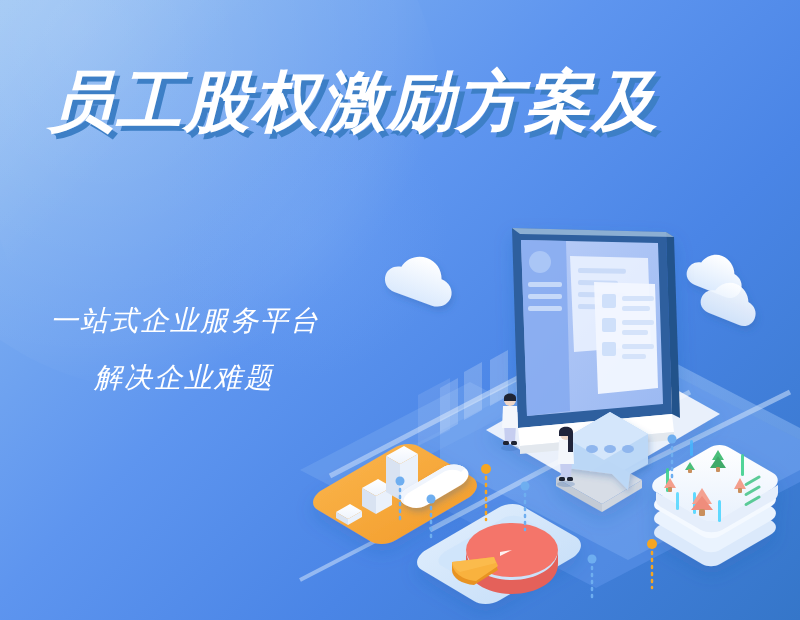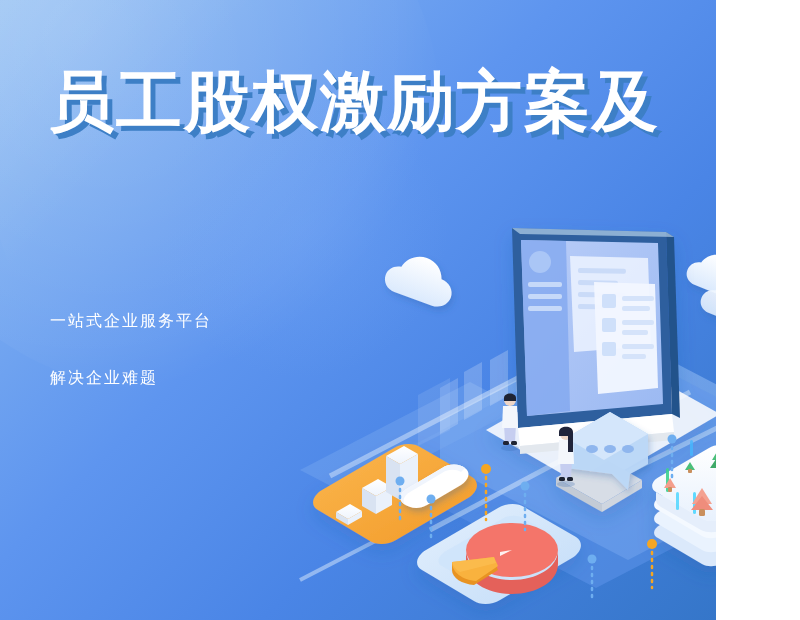--- a/index.html
+++ b/index.html
@@ -2,25 +2,26 @@
 <html><head>
 <meta charset="utf-8">
 <style>
   html, body {
     margin: 0;
     padding: 0;
     background: #ffffff;
   }
   #poster {
     position: relative;
-    width: 716px;
+    width: 800px;
     height: 620px;
     overflow: hidden;
     font-family: "Liberation Sans", "DejaVu Sans", sans-serif;
     background: linear-gradient(135deg, #8fbdf2 0%, #5e95ef 42%, #4a85e6 66%, #3576c9 100%);
+    font-style: italic;
   }
 
   
   .bg-circle-big {
     position: absolute;
     left: -120px;
     top: -170px;
     width: 560px;
     height: 560px;
     border-radius: 50%;
@@ -65,27 +66,27 @@
     text-shadow: 5px 5px 0 #3d7fc6;
     white-space: nowrap;
   }
   .sub-block {
     position: absolute;
     left: 50px;
     top: 306px;
     z-index: 6;
   }
   .sub-line {
-    font-size: 16px;
+    font-size: 28px;
     line-height: 30px;
     letter-spacing: 2px;
     color: #ffffff;
     white-space: nowrap;
   }
-  .sub-line.second { margin-top: 27px; }
+  .sub-line.second { margin-top: 27px; margin-left: 44px; }
 
   
   .scene {
     position: absolute;
     left: 0;
     top: 0;
     width: 800px;
     height: 620px;
     z-index: 3;
     pointer-events: none;

